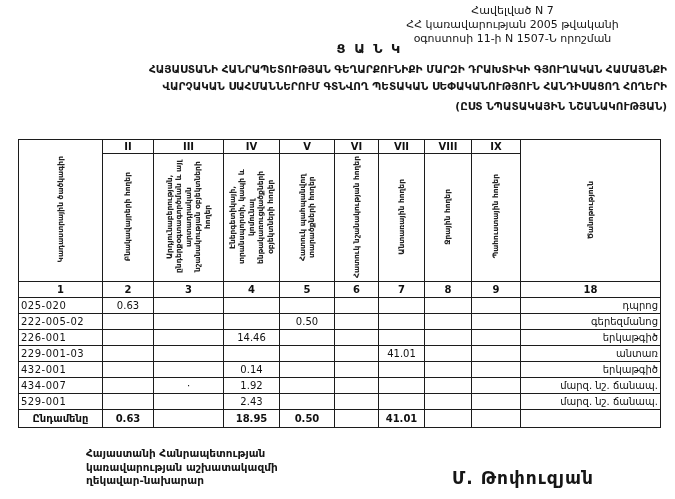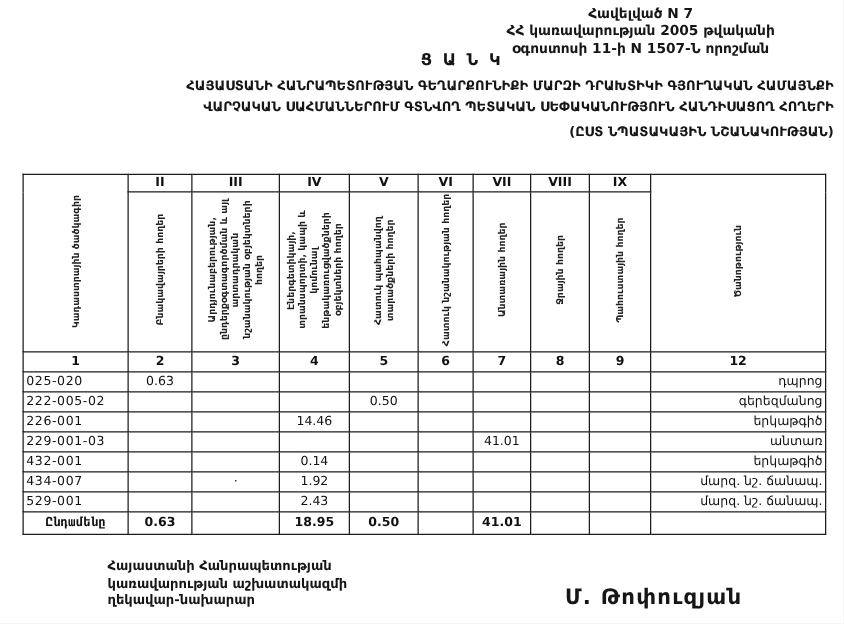--- a/index.html
+++ b/index.html
@@ -10,21 +10,21 @@
     width: 675px; height: 499px;
     background: #ffffff;
     color: #161616;
     overflow: hidden;
   }
 
   
   .corner-ref {
     position: absolute; top: 4px; left: 360px; width: 305px;
     text-align: center;
-    font-size: 11px; font-weight: bold; line-height: 1.25;
+    font-size: 11px; font-weight: normal; line-height: 1.25;
   }
 
   
   .doc-title {
     position: absolute; top: 41px; left: 0; width: 675px;
     text-align: center; font-size: 13px; font-weight: bold;
     letter-spacing: 2px;
     margin-left: 32px;
   }
   .doc-subtitle {
@@ -63,21 +63,21 @@
     white-space: normal;
     font-weight: bold;
     color: #222;
   }
   tr.num-row td { height: 16px; text-align: center; font-weight: bold; font-size: 10px; }
   tr.data-row td { height: 16px; }
   tr.total-row td { height: 18px; font-weight: bold; }
   td.code { text-align: left; padding-left: 5px; letter-spacing: 0.5px; }
   td.val { text-align: center; }
   td.note { text-align: right; padding-left: 4px; }
-  td.total-label { text-align: center; font-family: Liberation Mono, monospace; }
+  td.total-label { text-align: center; }
 
   
   .footer-left {
     position: absolute; top: 447px; left: 86px;
     font-size: 10.5px; font-weight: bold; line-height: 1.3;
   }
   .signature {
     position: absolute; top: 468px; left: 452px;
     font-size: 17px; font-weight: bold; letter-spacing: 1px;
   }
@@ -160,21 +160,21 @@
     <tr class="num-row">
       <td>1</td>
       <td>2</td>
       <td>3</td>
       <td>4</td>
       <td>5</td>
       <td>6</td>
       <td>7</td>
       <td>8</td>
       <td>9</td>
-      <td>12</td>
+      <td>18</td>
     </tr>
 
     <tr class="data-row">
       <td class="code">025-020</td>
       <td class="val">0.63</td>
       <td class="val"></td>
       <td class="val"></td>
       <td class="val"></td>
       <td class="val"></td>
       <td class="val"></td>

